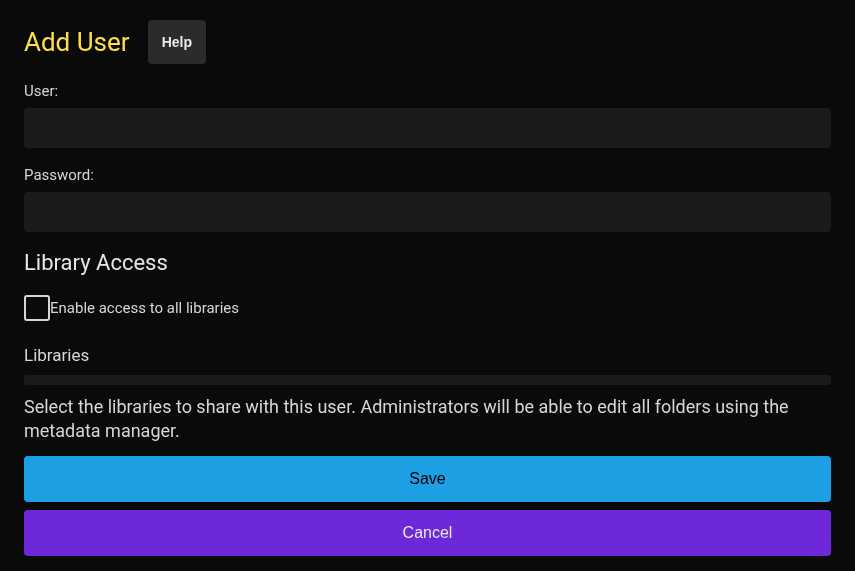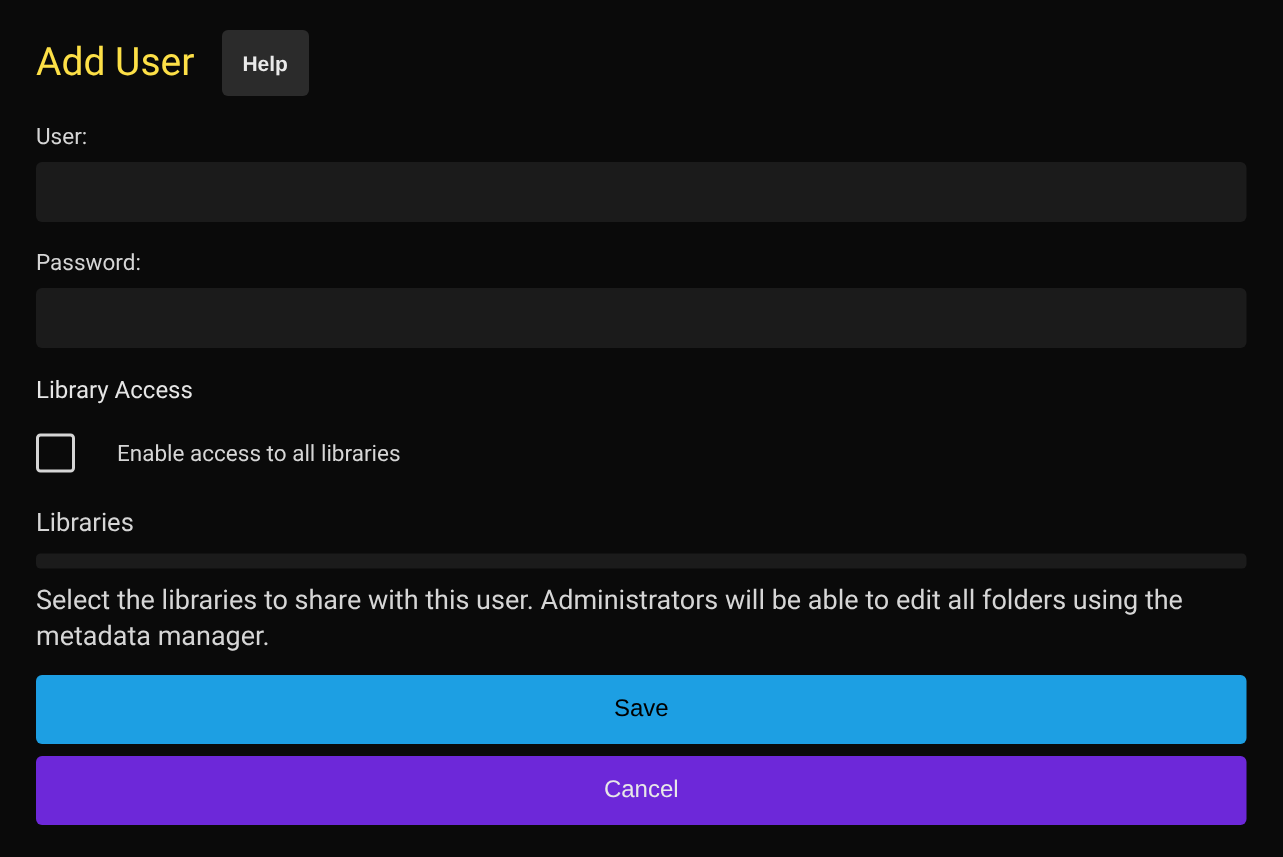--- a/index.html
+++ b/index.html
@@ -51,30 +51,30 @@
     height: 40px;
     background: #1b1b1b;
     border: none;
     border-radius: 4px;
     color: #e8e8e8;
     font-size: 15px;
     padding: 0 12px;
     outline: none;
   }
   .section-heading {
-    font-size: 16px;
+    font-size: 22px;
     font-weight: 400;
     color: #e6e6e6;
     margin-top: 18px;
     margin-bottom: 20px;
   }
   .checkbox-row {
     display: flex;
     align-items: center;
-    gap: 28px;
+    gap: 0;
     margin-bottom: 24px;
     cursor: pointer;
   }
   .checkbox-box {
     width: 26px;
     height: 26px;
     border: 2px solid #d6d6d6;
     border-radius: 3px;
     background: transparent;
     flex-shrink: 0;

